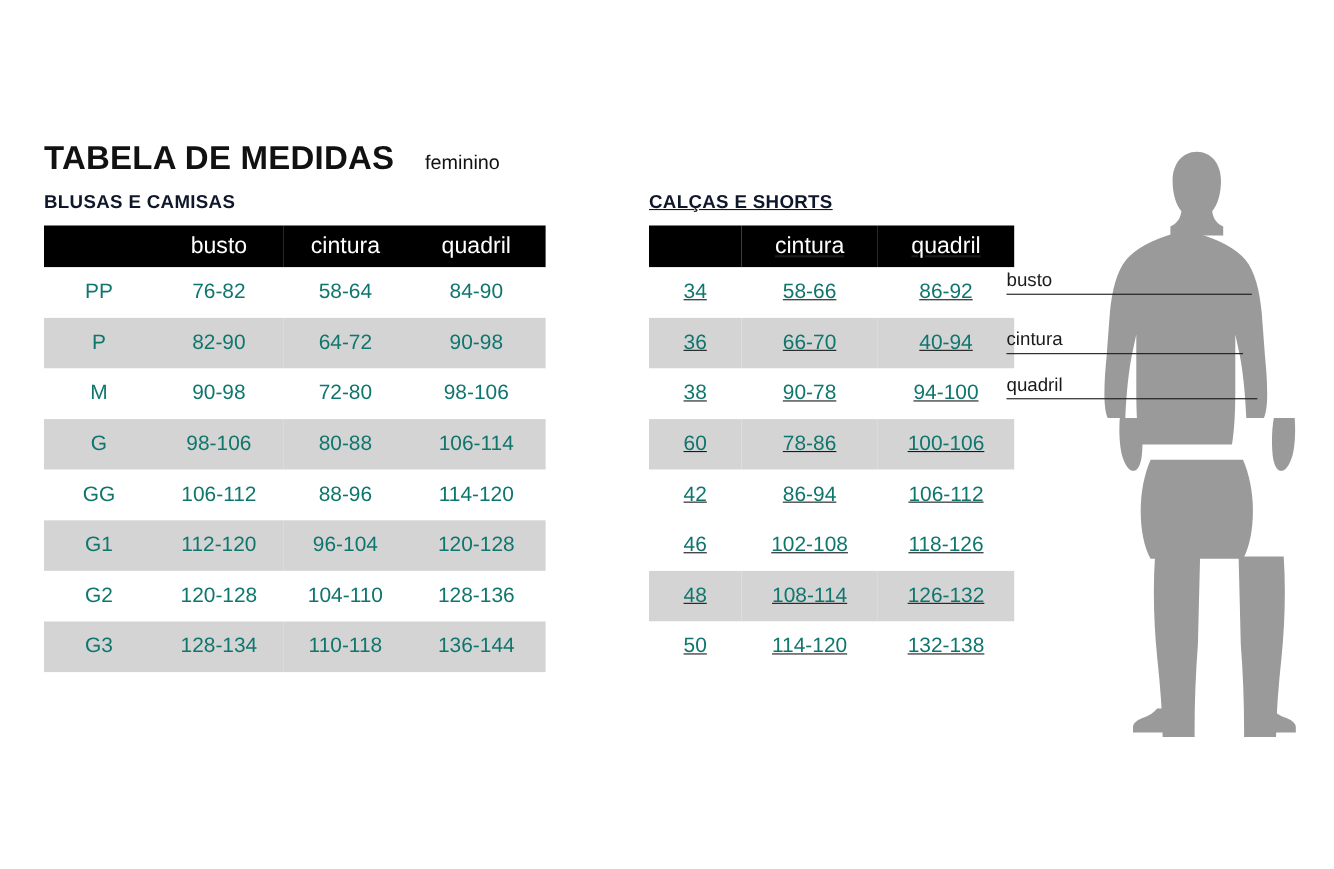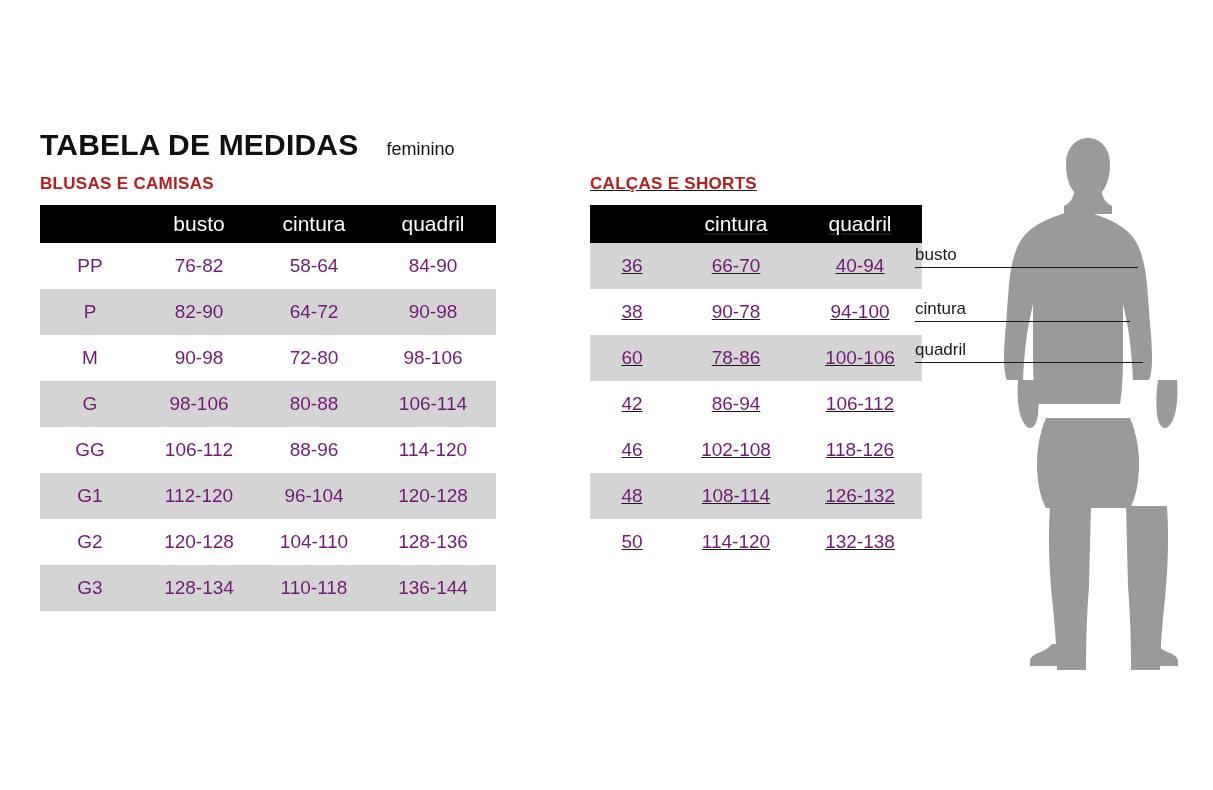--- a/index.html
+++ b/index.html
@@ -44,21 +44,21 @@
 
   
   .table-block { position: absolute; }
   #block-tops { left: 40px; top: 174px; width: 456px; }
   #block-bottoms { left: 590px; top: 174px; width: 332px; text-decoration: underline; }
 
   .block-heading {
     font-size: 17px;
     font-weight: bold;
     letter-spacing: 0.3px;
-    color: #b91c1c;
+    color: #0f172a;
     margin-bottom: 11px;
   }
 
   table {
     border-collapse: collapse;
     width: 100%;
     table-layout: fixed;
   }
   thead th {
     background: #000000;
@@ -68,21 +68,21 @@
     height: 38px;
     vertical-align: middle;
     text-align: center;
     padding: 0;
   }
   tbody td {
     height: 46px;
     font-size: 19px;
     text-align: center;
     vertical-align: middle;
-    color: #701a75;
+    color: #0f766e;
     padding: 0;
   }
   tbody tr.alt td { background: #d4d4d4; }
   tbody tr.plain td { background: #ffffff; }
 
   
   #table-tops col.c0 { width: 100px; }
   #table-tops col.c1 { width: 118px; }
   #table-tops col.c2 { width: 112px; }
   #table-tops col.c3 { width: 126px; }
@@ -211,20 +211,25 @@
           <col class="c2">
       </colgroup>
       <thead>
         <tr>
           <th></th>
           <th>cintura</th>
           <th>quadril</th>
         </tr>
       </thead>
       <tbody>
+        <tr class="plain">
+          <td>34</td>
+          <td>58-66</td>
+          <td>86-92</td>
+        </tr>
         <tr class="alt">
           <td>36</td>
           <td>66-70</td>
           <td>40-94</td>
         </tr>
         <tr class="plain">
           <td>38</td>
           <td>90-78</td>
           <td>94-100</td>
         </tr>

